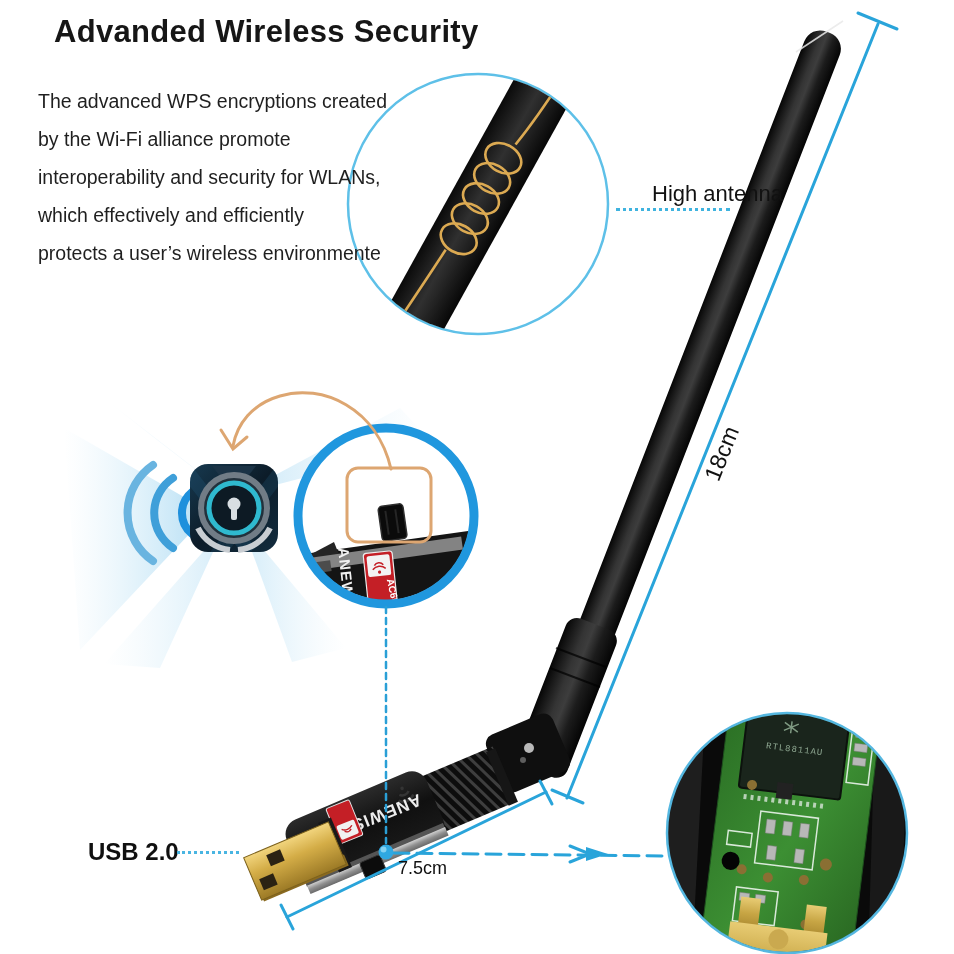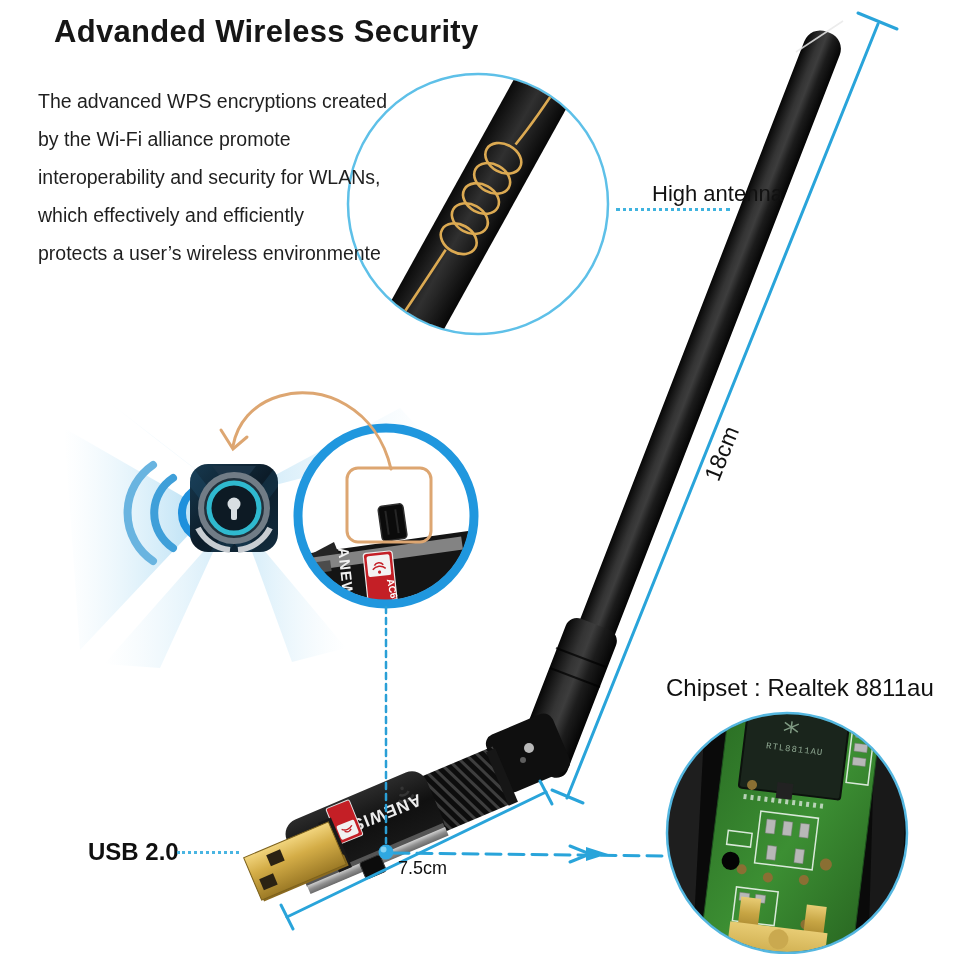--- a/index.html
+++ b/index.html
@@ -315,20 +315,19 @@
 by the Wi-Fi alliance promote
 interoperability and security for WLANs,
 which effectively and efficiently
 protects a user’s wireless environmente</div>
 
 <div class="label high-antenna">High antenna</div>
 <div class="ha-underline"></div>
 
 <div class="label dim18">18cm</div>
 
-<div class="label chipset">Chipset : Realtek 8811au</div>
 
 <div class="label usb">USB 2.0</div>
 <div class="usb-dashes"></div>
 
 <div class="label dim75">7.5cm</div>
 
 </div>
 
 </body></html>

